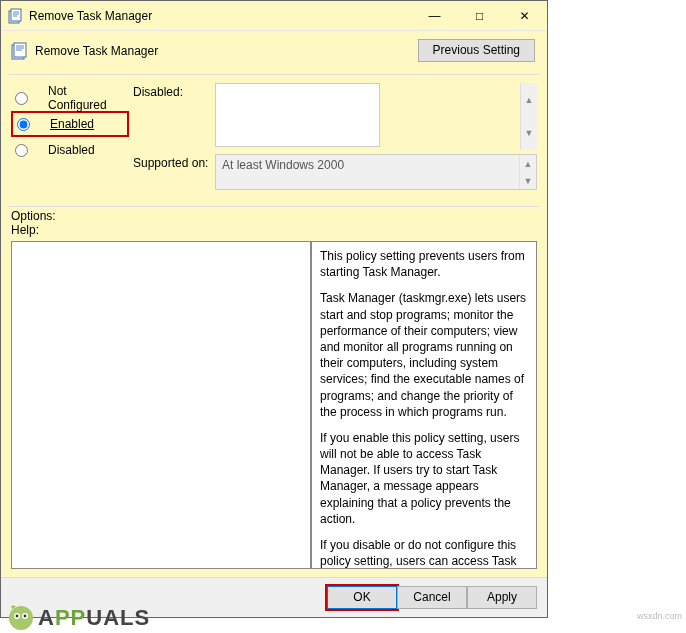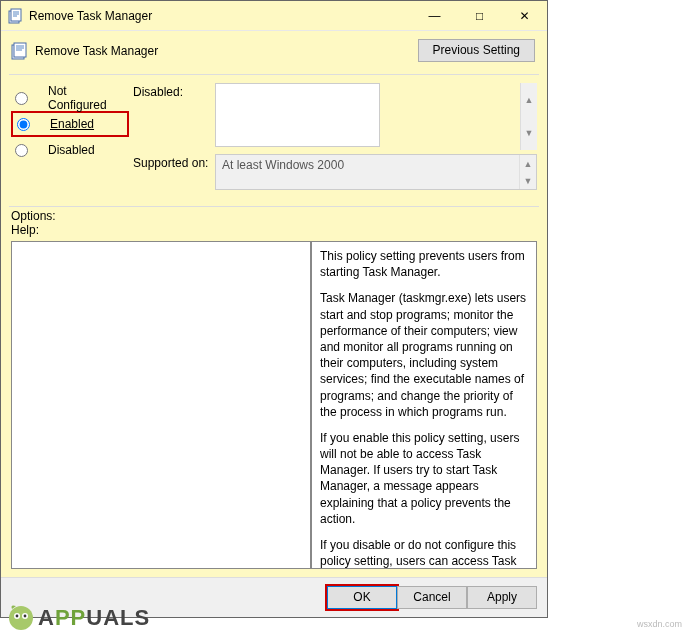--- a/index.html
+++ b/index.html
@@ -154,21 +154,21 @@
     .watermark{
       position:absolute;
       left:4px; bottom:2px;
       font-size:22px; font-weight:700;
       color:#444; letter-spacing:1px;
       font-family: Arial, sans-serif;
       display:flex;align-items:flex-end;
     }
     .watermark .pp{ color:#6fa23a;}
     .corner{
-      position:absolute; right:4px; bottom:4px;
+      position:absolute; right:4px; bottom:12px;
       font-size:9px; color:#bbb;
     }
     .textarea-wrap{flex:1;position:relative;}
     .textarea-wrap .scroll-arrows{border-left:1px solid #ddd;}
   </style>
 </head>
 <body>
 
 <div class="window">
   <div class="titlebar">

